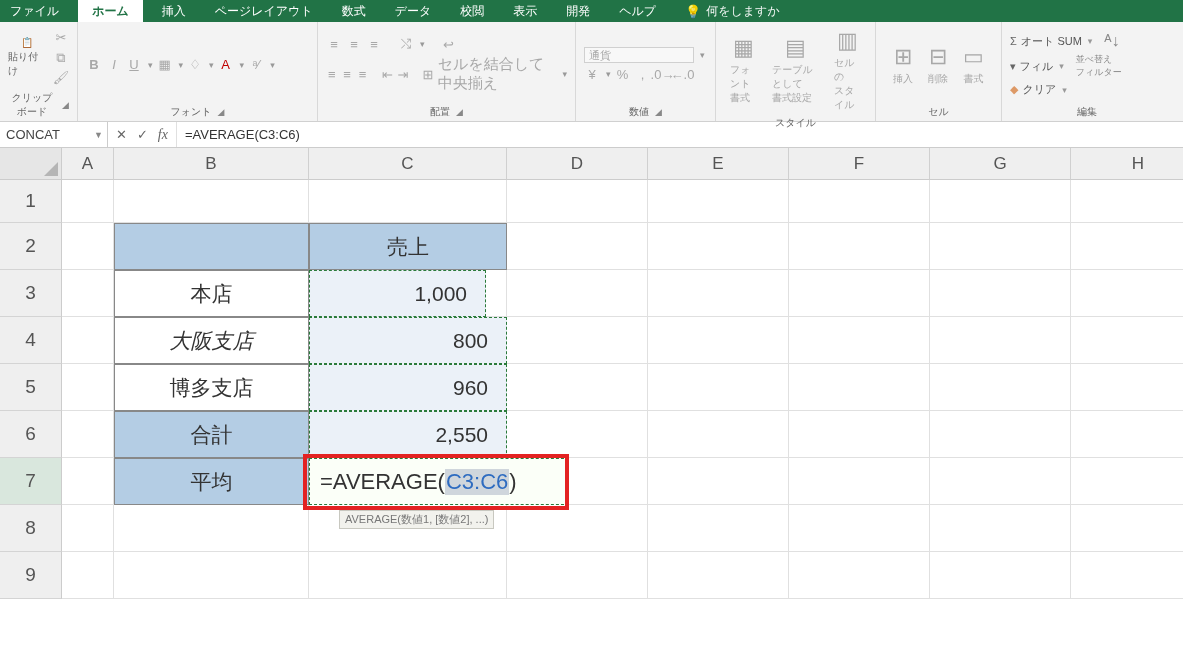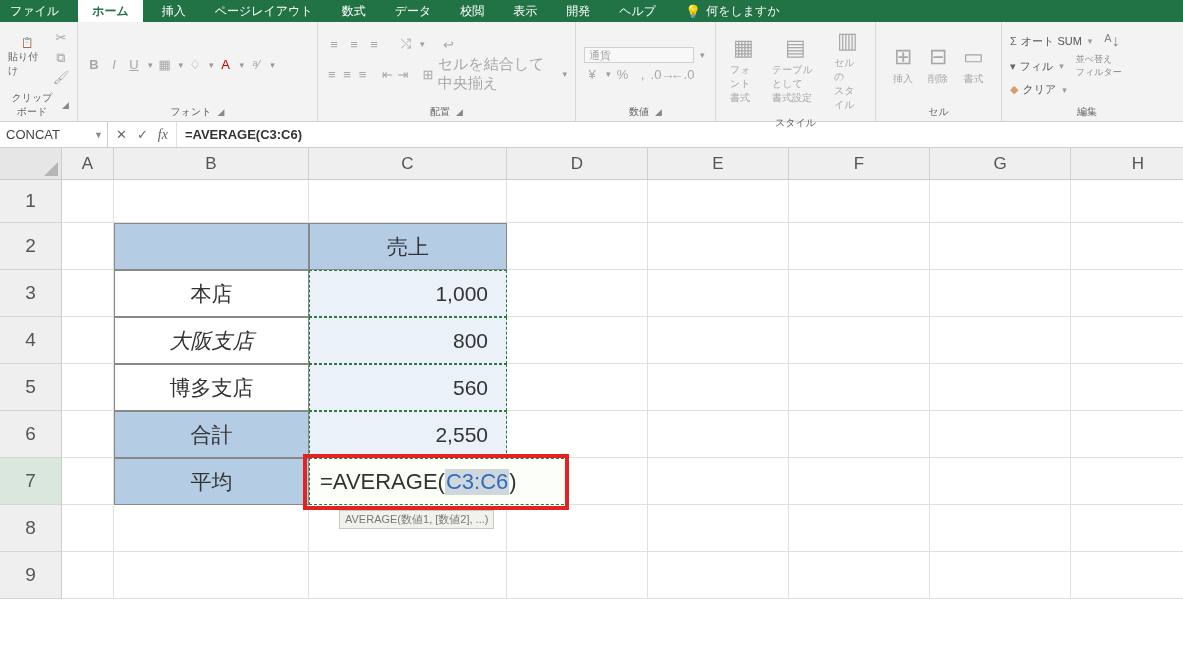--- a/index.html
+++ b/index.html
@@ -28,21 +28,21 @@
 .edit-group-row { display:flex; align-items:center; gap:4px; font-size:11px; color:#666; }
 .edit-group-row .lbl { color:#555; }
 .paste-btn { display:flex; flex-direction:column; align-items:center; font-size:10px; color:#666; gap:2px; }
 
 
 .fbar { height: 26px; border-bottom: 1px solid #ccc; display: flex; align-items: stretch; background: #fff; }
 .namebox { width: 108px; border-right: 1px solid #ccc; display: flex; align-items: center; padding: 0 6px; font-size: 13px; color: #444; position: relative; background: #fff; }
 .namebox .dd2 { position: absolute; right: 4px; color: #888; font-size: 9px; }
 .fx-controls { display: flex; align-items: center; border-right: 1px solid #e0e0e0; padding: 0 8px; gap: 10px; color: #666; font-size: 13px; }
 .fx-controls .fx { font-style: italic; font-family: serif; font-size: 14px; }
-.formula-input { flex: 1; display: flex; align-items: center; padding: 0 8px; font-size: 13px; color: #333; font-weight: bold; }
+.formula-input { flex: 1; display: flex; align-items: center; padding: 0 8px; font-size: 13px; color: #333; }
 
 
 .grid { position: relative; background: #fff; }
 .corner { position: absolute; left: 0; top: 0; width: 62px; height: 32px; background: #e6e6e6; border-right: 1px solid #ccc; border-bottom: 1px solid #ccc; }
 .corner::after { content:""; position:absolute; right:3px; bottom:3px; width:0; height:0; border-left:14px solid transparent; border-bottom:14px solid #b5b5b5; }
 .colhdrs { position: absolute; left: 62px; top: 0; height: 32px; display: flex; }
 .colhdr { border-right: 1px solid #d0d0d0; border-bottom: 1px solid #ccc; background: #efefef; display: flex; align-items: center; justify-content: center; font-size: 17px; color: #555; }
 .rowhdrs { position: absolute; left: 0; top: 32px; width: 62px; }
 .rowhdr { border-right: 1px solid #ccc; border-bottom: 1px solid #d4d4d4; background: #efefef; display: flex; align-items: center; justify-content: center; font-size: 19px; color: #555; }
 .rowhdr.active { background: #d9e7dd; }
@@ -355,23 +355,23 @@
       <div class="cell" style="left: 1009px; top: 278px; width: 135px; height: 47px;"></div>
       <div class="cell" style="left: 1009px; top: 325px; width: 135px; height: 47px;"></div>
       <div class="cell" style="left: 1009px; top: 372px; width: 135px; height: 47px;"></div>
       <div class="cell hdr-blue" style="left: 52px; top: 43px; width: 195px; height: 47px;"></div>
       <div class="cell hdr-blue" style="left: 247px; top: 43px; width: 198px; height: 47px;">売上</div>
       <div class="cell body-cell" style="left: 52px; top: 90px; width: 195px; height: 47px;">本店</div>
       <div class="cell body-cell" style="left: 52px; top: 137px; width: 195px; height: 47px; font-style: italic;">大阪支店</div>
       <div class="cell body-cell" style="left: 52px; top: 184px; width: 195px; height: 47px;">博多支店</div>
       <div class="cell hdr-blue" style="left: 52px; top: 231px; width: 195px; height: 47px;">合計</div>
       <div class="cell hdr-blue" style="left: 52px; top: 278px; width: 195px; height: 47px;">平均</div>
-      <div class="cell num-cell marching" style="left: 247px; top: 90px; width: 198px; height: 47px;">1,000</div>
+      <div class="cell num-cell marching" style="left: 247px; top: 90px; width: 177px; height: 47px;">1,000</div>
       <div class="cell num-cell marching" style="left: 247px; top: 137px; width: 198px; height: 47px;">800</div>
-      <div class="cell num-cell marching" style="left: 247px; top: 184px; width: 198px; height: 47px;">560</div>
+      <div class="cell num-cell marching" style="left: 247px; top: 184px; width: 198px; height: 47px;">960</div>
       <div class="cell num-cell marching" style="left: 247px; top: 231px; width: 198px; height: 47px;">2,550</div>
       <div class="cell formula-cell" style="left: 247px; top: 278px; width: 260px; height: 47px; border: 1.6px dashed rgb(42, 122, 58);">
         <span>=AVERAGE(</span>
         <span class="ref">C3:C6</span>
         <span>)</span>
       </div>
     </div>
 
   <div class="red-box" style="left:303px; top:306px; width:266px; height:56px;"></div>
 

